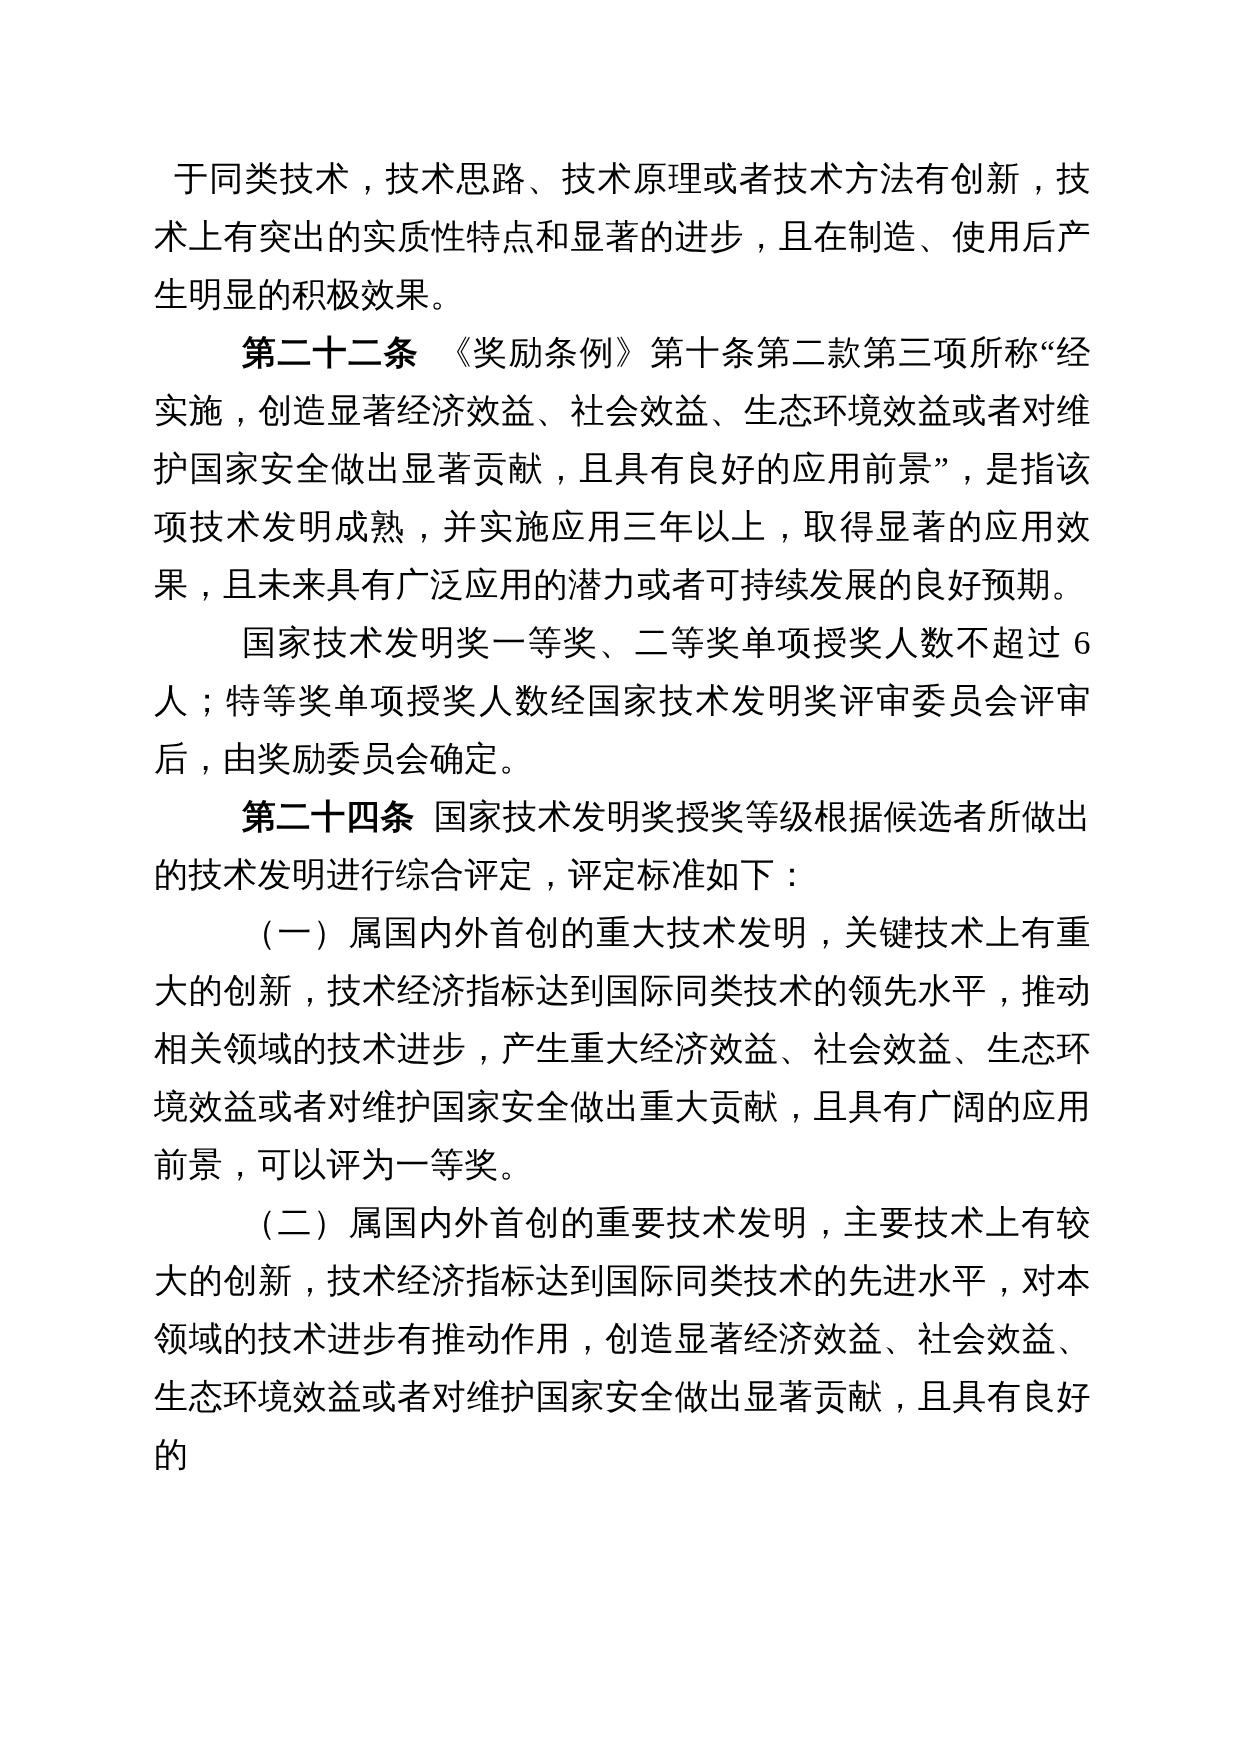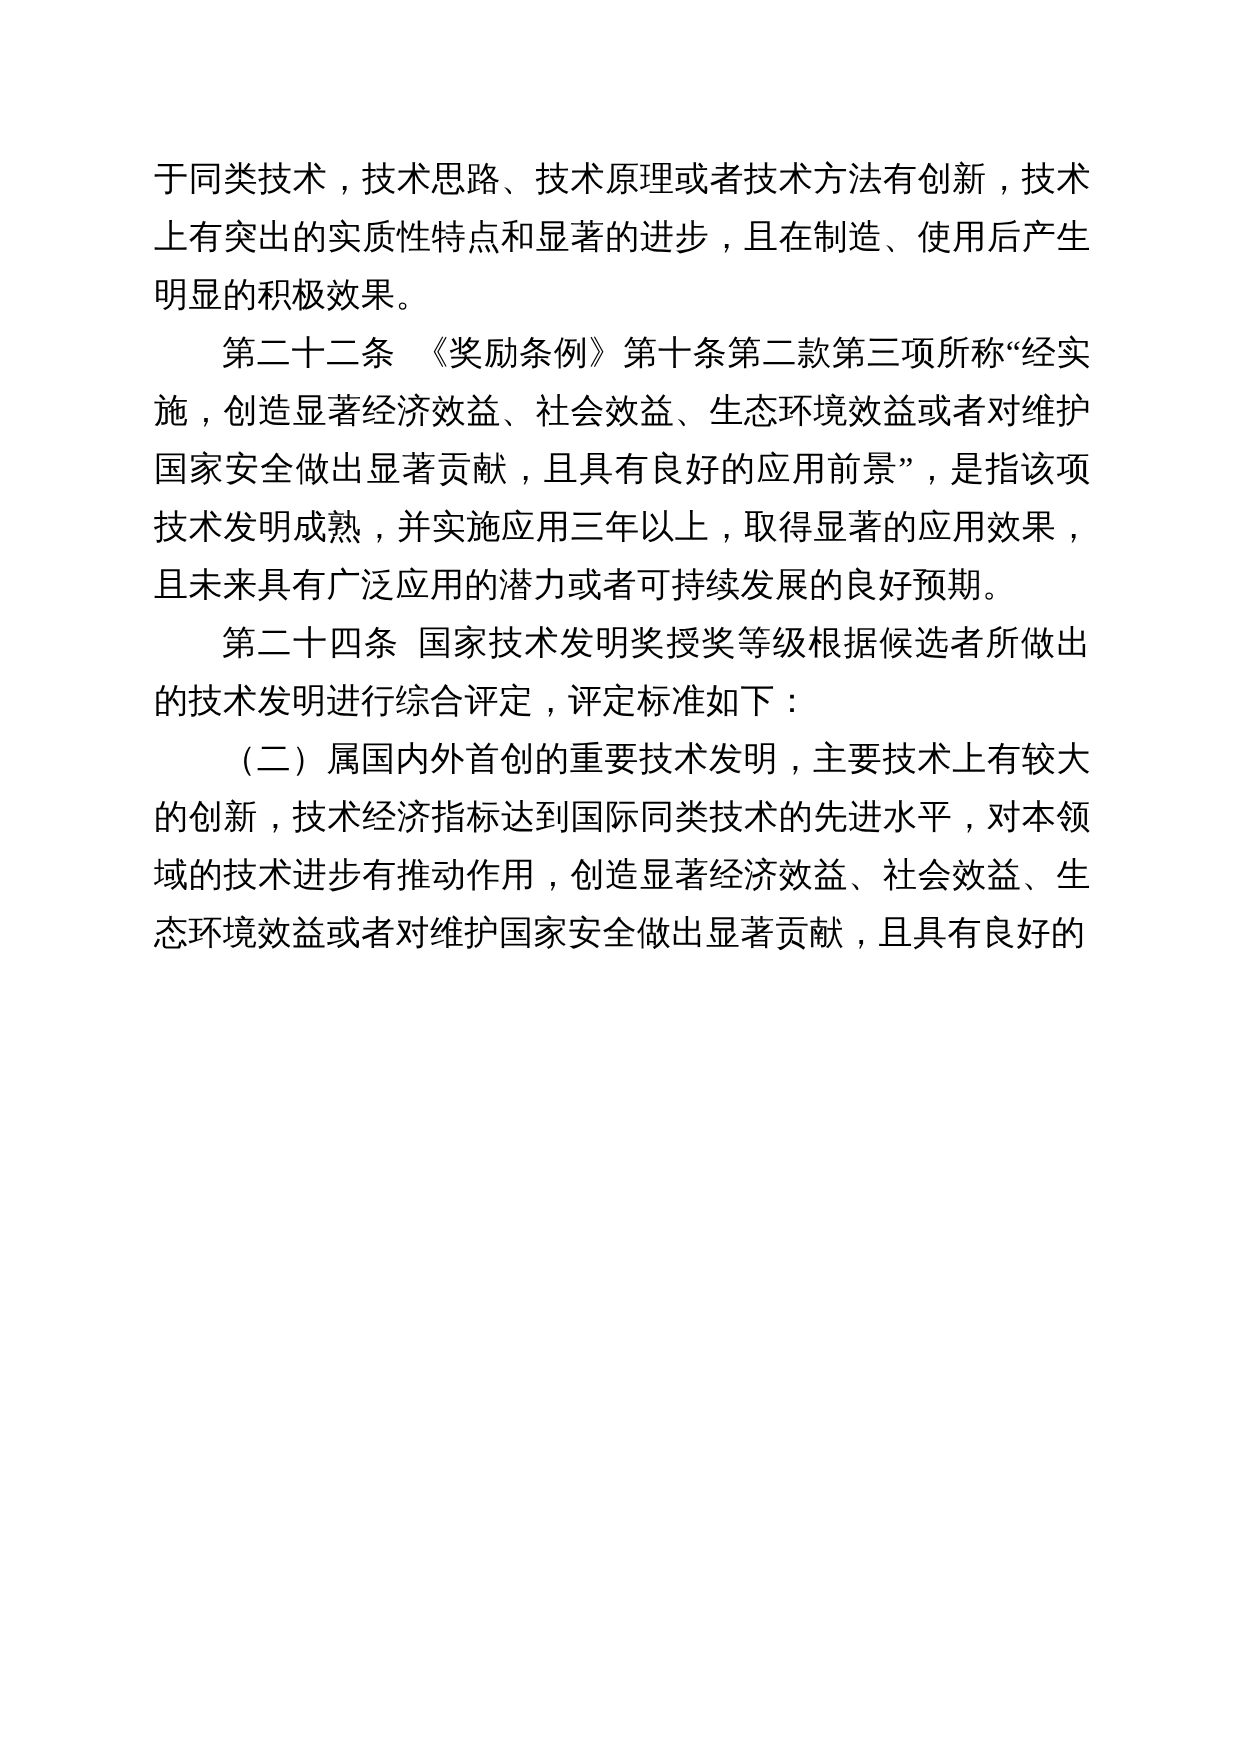--- a/index.html
+++ b/index.html
@@ -24,21 +24,21 @@
     font-size: 34px;
     line-height: 58px;
     text-align: justify;
     text-justify: inter-character;
     letter-spacing: 0.5px;
   }
 
   .para { text-indent: 2em; }
   .para.no-indent { text-indent: 0; }
 
-  .lead { font-weight: 400; }
+  .lead { font-weight: 700; margin-left: 20px; }
   .lead:not(:empty) { margin-right: 0.55em; }
 
   .page-number {
     position: absolute;
     top: 1642px;
     left: 0;
     width: 100%;
     text-align: center;
     font-size: 26px;
     line-height: 34px;
@@ -50,22 +50,24 @@
 <body>
 
 <div class="page">
   <div class="body-text">
 
     <p class="para no-indent"><span class="lead"></span><span>于同类技术，技术思路、技术原理或者技术方法有创新，技术上有突出的实质性特点和显著的进步，且在制造、使用后产生明显的积极效果。</span></p>
 
     <p class="para"><span class="lead">第二十二条</span><span>《奖励条例》第十条第二款第三项所称“经实施，创造显著经济效益、社会效益、生态环境效益或者对维护国家安全做出显著贡献，且具有良好的应用前景”，是指该项技术发明成熟，并实施应用三年以上，取得显著的应用效果，且未来具有广泛应用的潜力或者可持续发展的良好预期。</span></p>
 
 
+    <p class="para"><span class="lead"></span><span>国家技术发明奖一等奖、二等奖单项授奖人数不超过 6 人；特等奖单项授奖人数经国家技术发明奖评审委员会评审后，由奖励委员会确定。</span></p>
 
     <p class="para"><span class="lead">第二十四条</span><span>国家技术发明奖授奖等级根据候选者所做出的技术发明进行综合评定，评定标准如下：</span></p>
 
+    <p class="para"><span class="lead"></span><span>（一）属国内外首创的重大技术发明，关键技术上有重大的创新，技术经济指标达到国际同类技术的领先水平，推动相关领域的技术进步，产生重大经济效益、社会效益、生态环境效益或者对维护国家安全做出重大贡献，且具有广阔的应用前景，可以评为一等奖。</span></p>
 
     <p class="para"><span class="lead"></span><span>（二）属国内外首创的重要技术发明，主要技术上有较大的创新，技术经济指标达到国际同类技术的先进水平，对本领域的技术进步有推动作用，创造显著经济效益、社会效益、生态环境效益或者对维护国家安全做出显著贡献，且具有良好的</span></p>
 
   </div>
 
   <div class="page-number">6</div>
 </div>
 
 </body></html>

